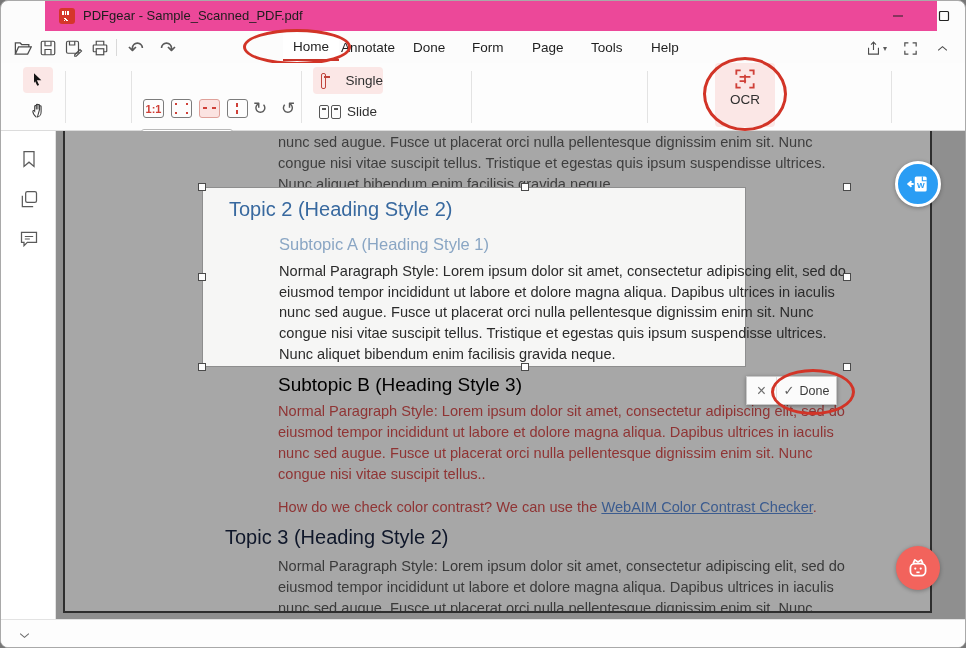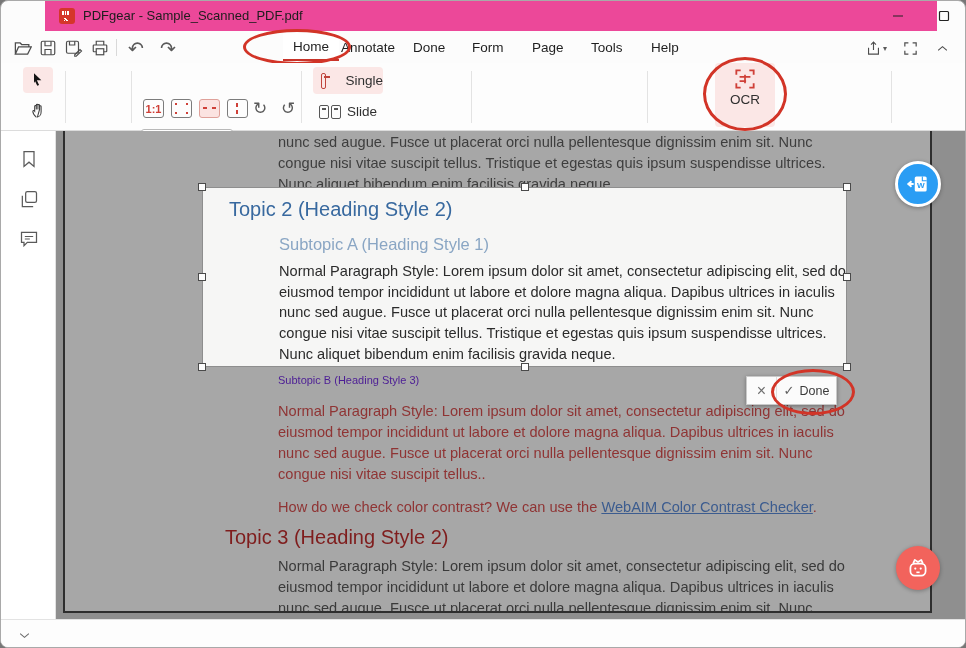--- a/index.html
+++ b/index.html
@@ -52,28 +52,28 @@
 
   
   .sidebar { position:absolute; left:0; top:130px; width:55px; height:488px; background:#fff; border-right:1px solid #e2e2e2; }
   .sbicon { position:absolute; left:18px; width:20px; height:20px; }
 
   
   .canvas { position:absolute; left:55px; top:130px; width:911px; height:488px; background:#8f8f8f; overflow:hidden; }
   .page { position:absolute; left:7px; top:0; width:869px; height:482px; background:#a7a7a7; border-left:2px solid #2e2e2e; border-right:2px solid #2e2e2e; border-bottom:2px solid #2e2e2e; overflow:hidden; }
   .docline { white-space:nowrap; }
   .dimtext { font-size:14.6px; line-height:20.8px; color:#3e3e3e; }
-  .selbox { position:absolute; left:137px; top:56px; width:645px; height:180px; background:#f6f6f5; border:1px solid #8e8e8e; }
+  .selbox { position:absolute; left:137px; top:56px; width:544px; height:180px; background:#f6f6f5; border:1px solid #8e8e8e; }
   .handle { position:absolute; width:8px; height:8px; background:#fdfdfd; border:1.3px solid #4a4a4a; }
   .h2blue { font-size:20px; color:#38699f; }
   .h3blue { font-size:16.5px; color:#8aa6c4; }
   .seltext { font-size:14.6px; line-height:20.7px; color:#2b2b2b; }
-  .h3dim { font-size:11px; color:#4c1d95; }
+  .h3dim { font-size:19px; color:#000000; }
   .redtext { font-size:14.6px; line-height:21px; color:#8f3434; }
-  .h2dim { font-size:20px; color:#7f1d1d; }
+  .h2dim { font-size:20px; color:#0f172a; }
   .darkdim { font-size:14.6px; line-height:21px; color:#3a3a3a; }
   .linkdim { color:#3c5c8f; text-decoration:underline; }
 
   .ocrpopup { position:absolute; left:690px; top:245px; width:91px; height:29px; background:#fbfbfb; border:1px solid #c9c9c9; box-shadow:0 1px 4px rgba(0,0,0,.35); display:flex; align-items:center; }
   .fab { position:absolute; width:46px; height:46px; border-radius:50%; display:flex; align-items:center; justify-content:center; box-shadow:0 1px 4px rgba(0,0,0,.3); }
 
   
   .statusbar { position:absolute; left:0; top:618px; width:966px; height:30px; background:#fdfdfd; border-top:1px solid #e3e3e3; }
 </style>
 </head>

